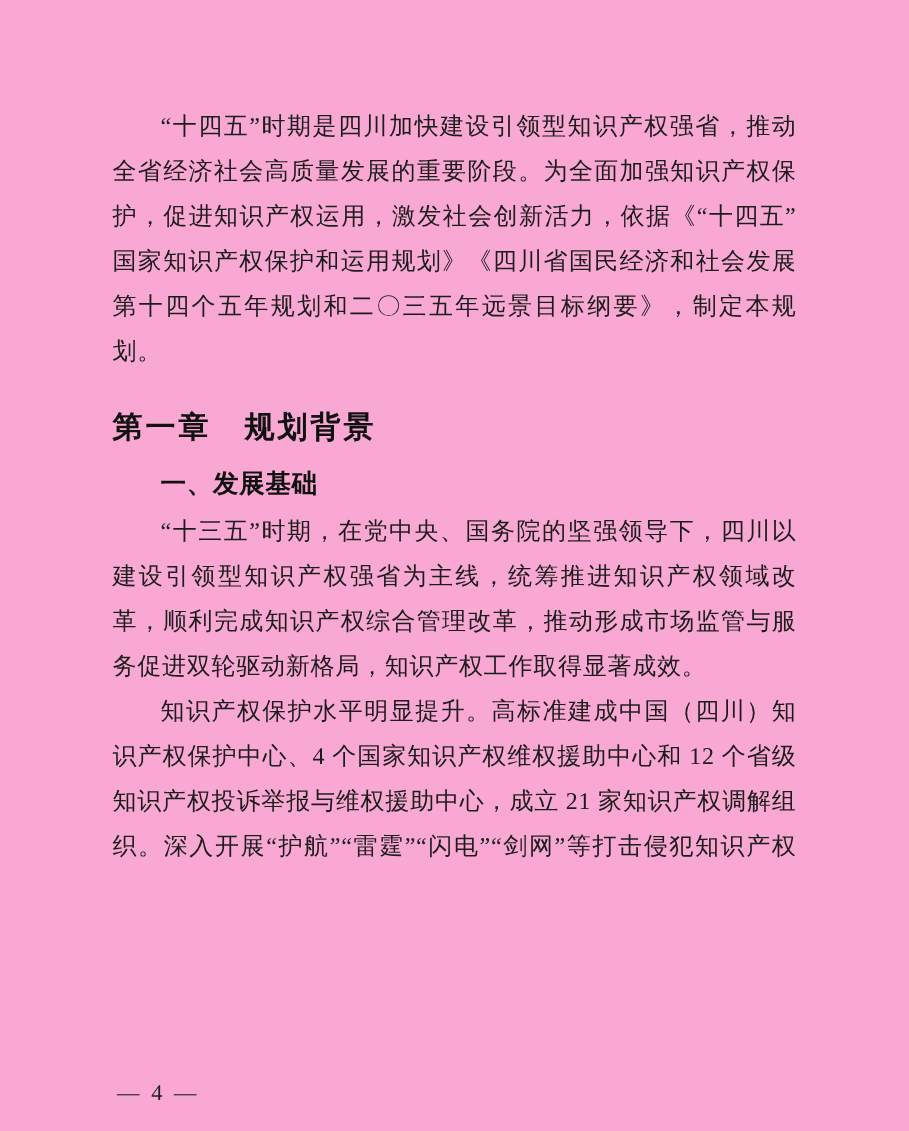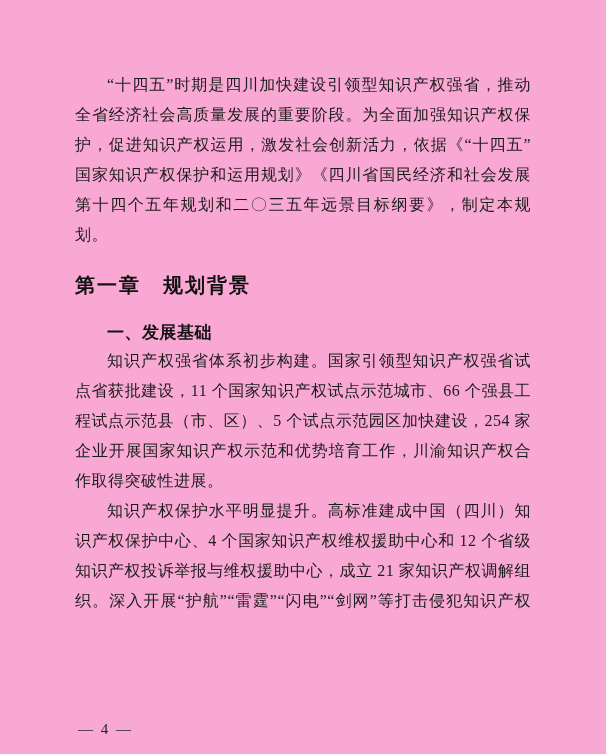--- a/index.html
+++ b/index.html
@@ -32,21 +32,21 @@
   h1.chapter {
     margin: 20px 0 0 0;
     font-family: "Liberation Sans", "DejaVu Sans", sans-serif;
     font-size: 20px;
     font-weight: bold;
     line-height: 30px;
     letter-spacing: 2px;
     color: #111111;
   }
   h2.section {
-    margin: 20px 0 0 0;
+    margin: 10px 0 0 0;
     font-family: "Liberation Sans", "DejaVu Sans", sans-serif;
     font-size: 17px;
     font-weight: bold;
     line-height: 26px;
     text-indent: 1.88em;
     letter-spacing: 0.5px;
     color: #111111;
   }
   p.after-section {
     margin-top: 4px;
@@ -69,20 +69,20 @@
 <body>
 
 <div class="page">
   <div class="content">
     <p class="body">“十四五”时期是四川加快建设引领型知识产权强省，推动全省经济社会高质量发展的重要阶段。为全面加强知识产权保护，促进知识产权运用，激发社会创新活力，依据《“十四五”国家知识产权保护和运用规划》《四川省国民经济和社会发展第十四个五年规划和二〇三五年远景目标纲要》，制定本规划。</p>
 
     <h1 class="chapter">第一章　规划背景</h1>
 
     <h2 class="section">一、发展基础</h2>
 
+    <p class="body after-section">“十三五”时期，在党中央、国务院的坚强领导下，四川以建设引领型知识产权强省为主线，统筹推进知识产权领域改革，顺利完成知识产权综合管理改革，推动形成市场监管与服务促进双轮驱动新格局，知识产权工作取得显著成效。</p>
 
-    <p class="body">知识产权强省体系初步构建。国家引领型知识产权强省试点省获批建设，11 个国家知识产权试点示范城市、66 个强县工程试点示范县（市、区）、5 个试点示范园区加快建设，254 家企业开展国家知识产权示范和优势培育工作，川渝知识产权合作取得突破性进展。</p>
 
     <p class="body clipped">知识产权保护水平明显提升。高标准建成中国（四川）知识产权保护中心、4 个国家知识产权维权援助中心和 12 个省级知识产权投诉举报与维权援助中心，成立 21 家知识产权调解组织。深入开展“护航”“雷霆”“闪电”“剑网”等打击侵犯知识产权违法犯</p>
   </div>
 
   <div class="footer">— 4 —</div>
 </div>
 
 </body></html>

